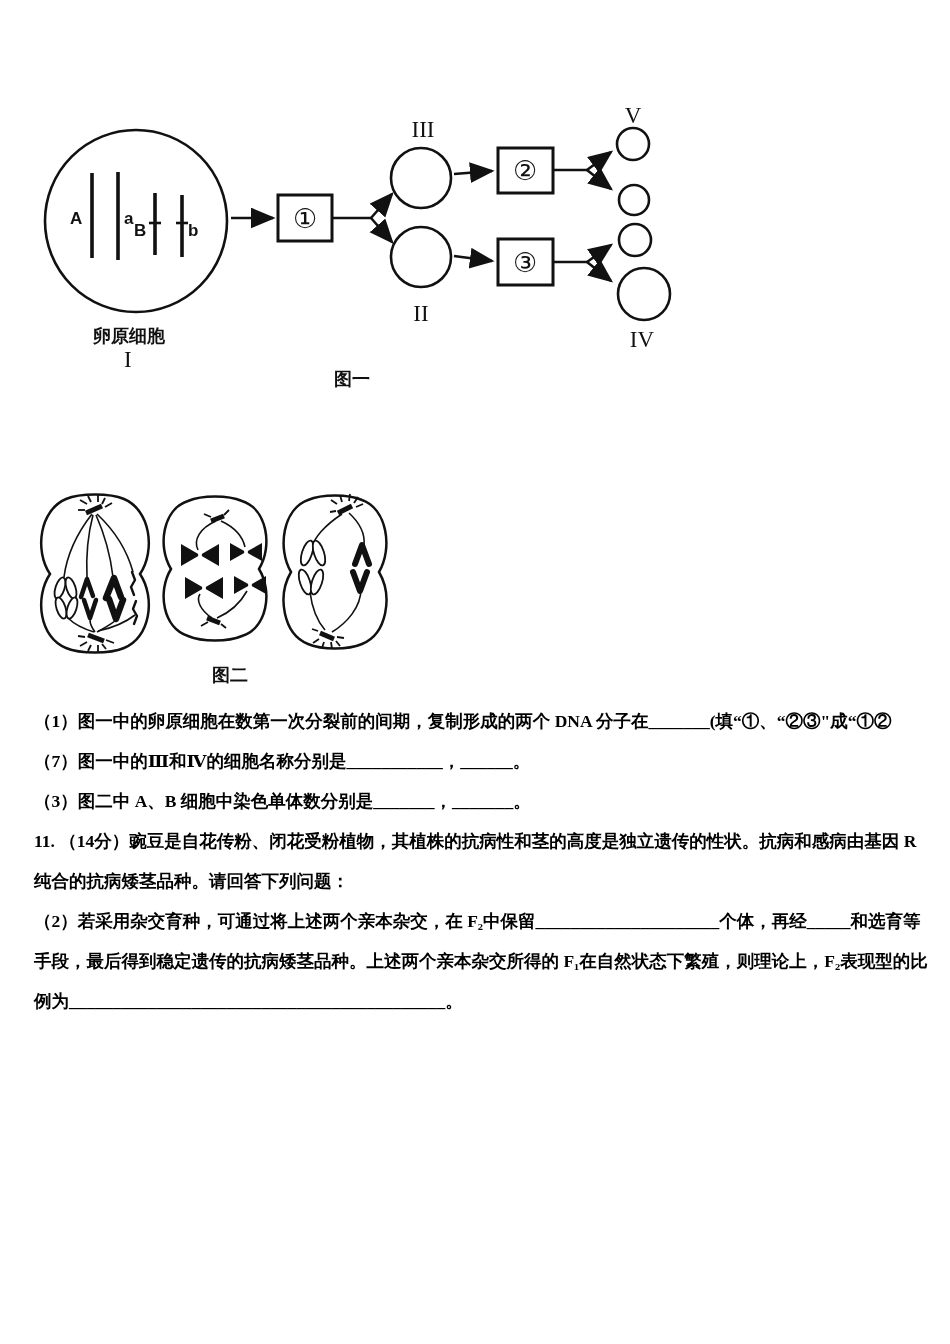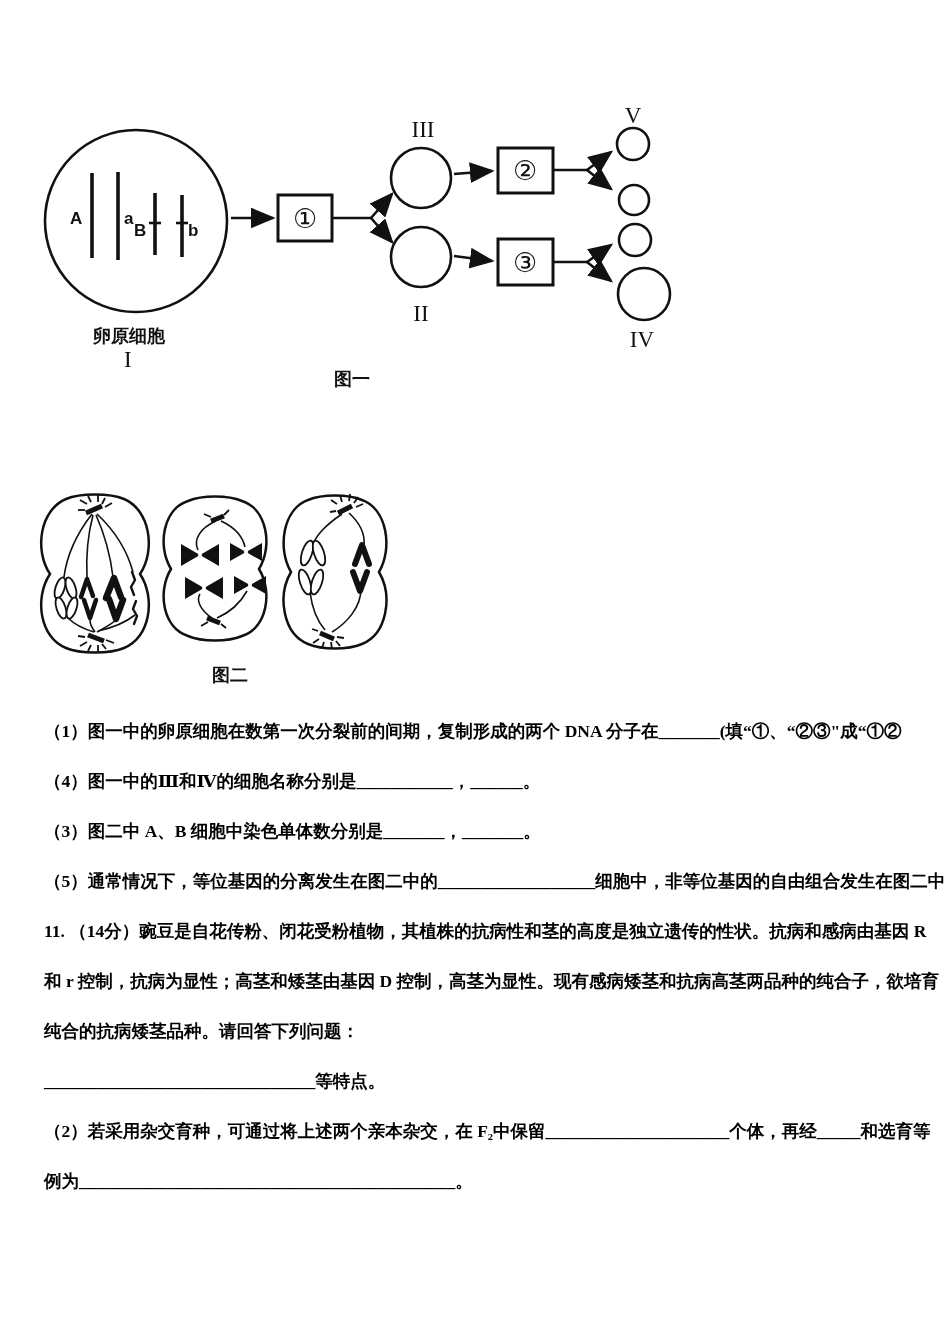--- a/index.html
+++ b/index.html
@@ -1,20 +1,20 @@
 <!DOCTYPE html>
 <html><head>
 <meta charset="utf-8">
 <style>
   html,body{margin:0;padding:0;background:#fff;}
   .page{position:relative;width:950px;height:1344px;background:#ffffff;overflow:hidden;
         font-family:"Liberation Serif","DejaVu Serif",serif;color:#000;}
   svg{position:absolute;}
   .qtext{position:absolute;left:30px;top:699px;width:905px;}
-  .qtext p{margin:14px;height:36px;line-height:36px;white-space:nowrap;
+  .qtext p{margin:4px;height:36px;line-height:36px;white-space:nowrap;
            font-family:"Liberation Serif","DejaVu Serif",serif;
            font-weight:bold;font-size:17.5px;color:#000;}
   text{fill:#111;}
   .cjk{font-family:"Liberation Serif","DejaVu Serif",serif;font-weight:bold;font-size:18px;}
   .rom{font-family:"Liberation Serif","DejaVu Serif",serif;font-size:23px;}
   .chr{font-family:"Liberation Sans","DejaVu Sans",sans-serif;font-weight:bold;font-size:17px;}
   .num{font-family:"DejaVu Sans","Liberation Sans",sans-serif;font-size:27px;}
 </style>
 </head>
 <body>
@@ -209,24 +209,22 @@
         <line x1="314" y1="150" x2="307" y2="149"></line>
           <line x1="282" y1="141" x2="288" y2="143"></line>
       </g>
     </g>
 
     <text class="cjk" x="200" y="193" text-anchor="middle">图二</text>
   </svg>
 
   <div class="qtext">
     <p>（1）图一中的卵原细胞在数第一次分裂前的间期，复制形成的两个 DNA 分子在_______(填“①、“②③"成“①②</p>
-    <p>（4）图一中的Ⅲ和Ⅳ的细胞名称分别是___________，______。</p>
+    <p>（7）图一中的Ⅲ和Ⅳ的细胞名称分别是___________，______。</p>
     <p>（3）图二中 A、B 细胞中染色单体数分别是_______，_______。</p>
-    <p>（5）通常情况下，等位基因的分离发生在图二中的__________________细胞中，非等位基因的自由组合发生在图二中</p>
     <p>11. （14分）豌豆是自花传粉、闭花受粉植物，其植株的抗病性和茎的高度是独立遗传的性状。抗病和感病由基因 R</p>
-    <p>和 r 控制，抗病为显性；高茎和矮茎由基因 D 控制，高茎为显性。现有感病矮茎和抗病高茎两品种的纯合子，欲培育</p>
     <p>纯合的抗病矮茎品种。请回答下列问题：</p>
-    <p>_______________________________等特点。</p>
     <p>（2）若采用杂交育种，可通过将上述两个亲本杂交，在 F₂中保留_____________________个体，再经_____和选育等</p>
+    <p>手段，最后得到稳定遗传的抗病矮茎品种。上述两个亲本杂交所得的 F₁在自然状态下繁殖，则理论上，F₂表现型的比</p>
     <p>例为___________________________________________。</p>
   </div>
 
 </div>
 
 </body></html>

